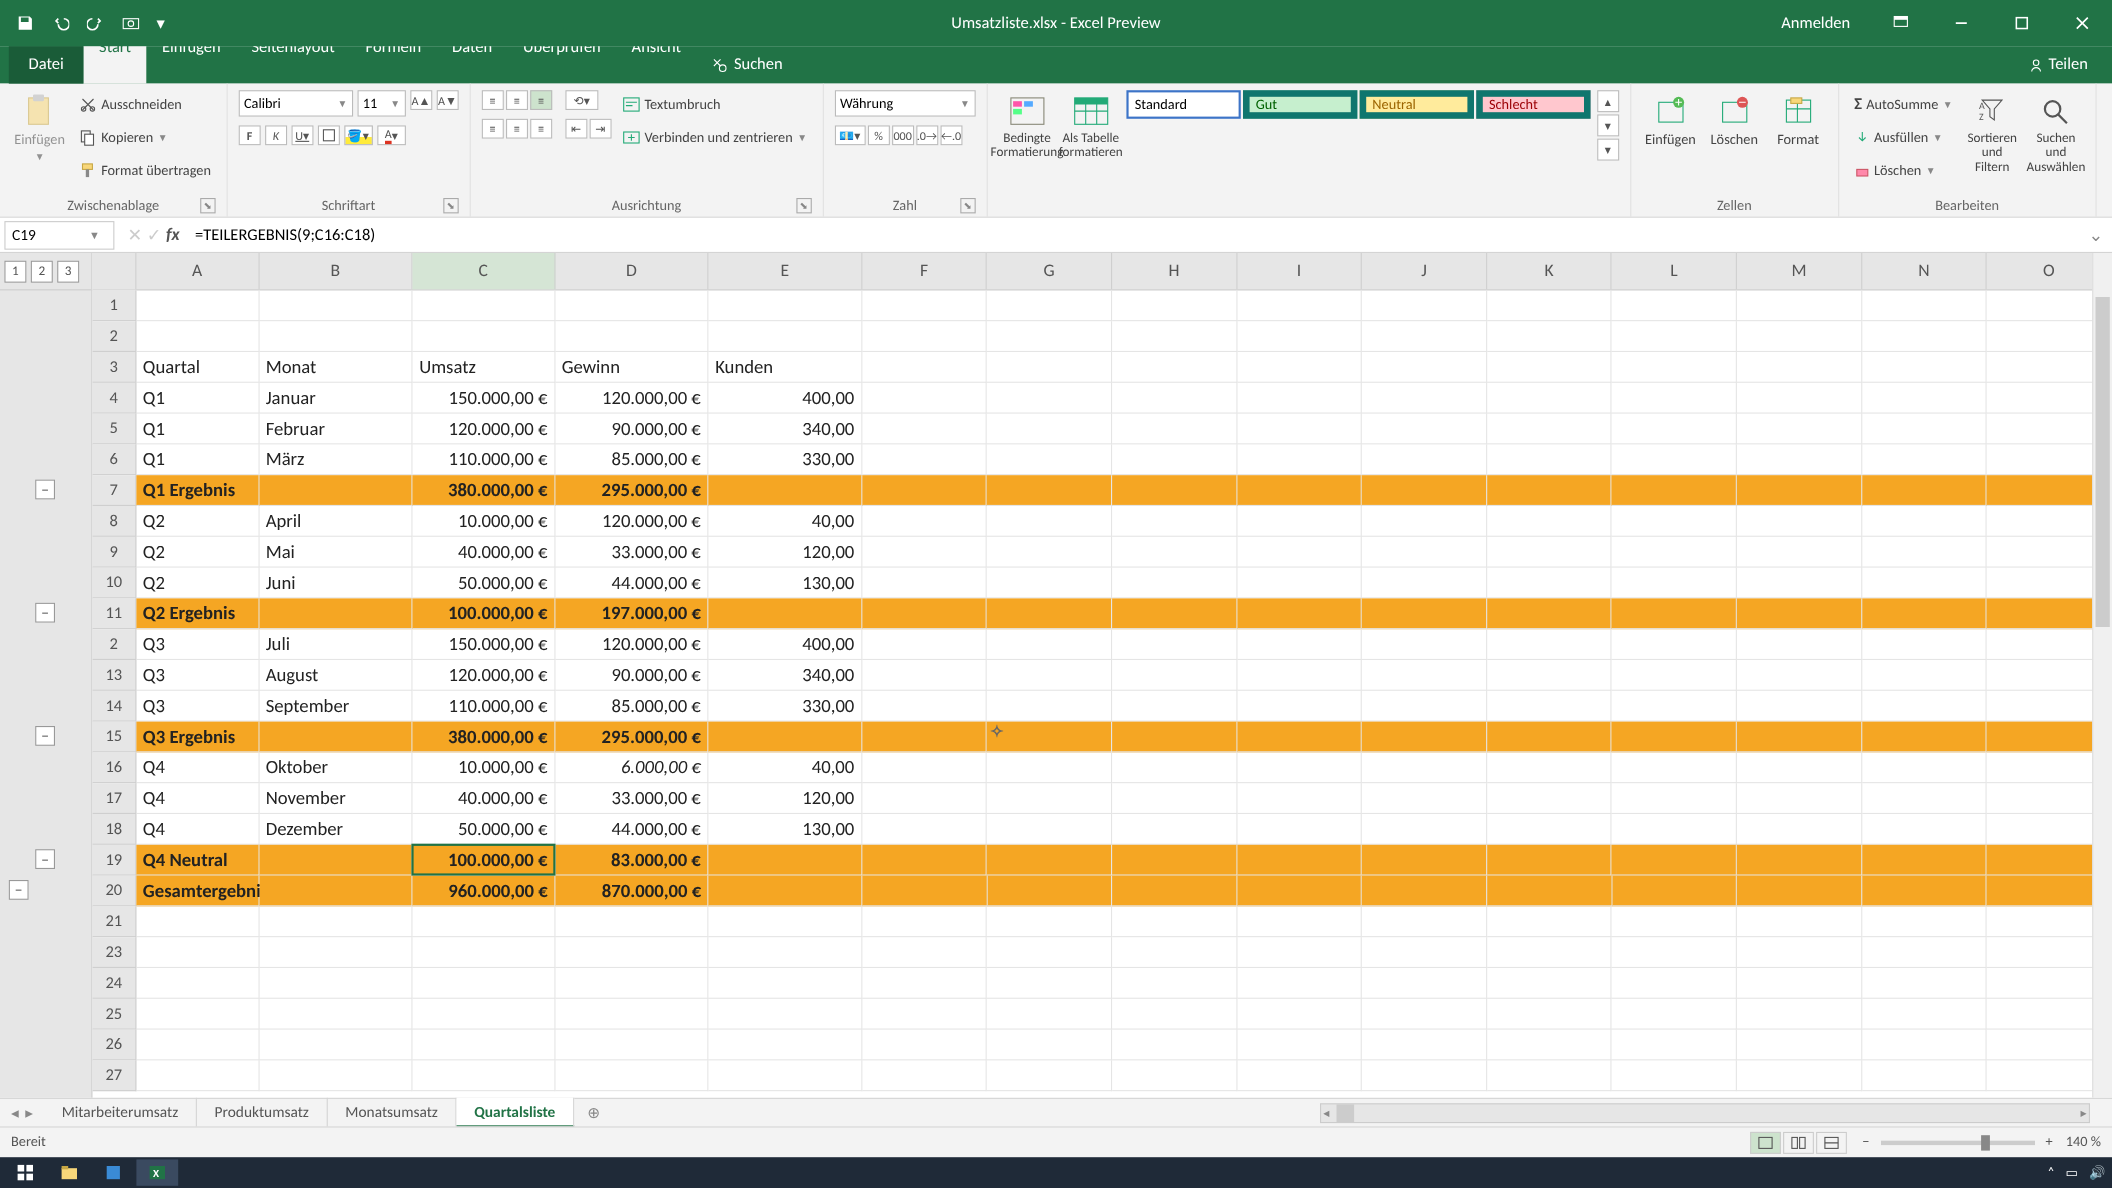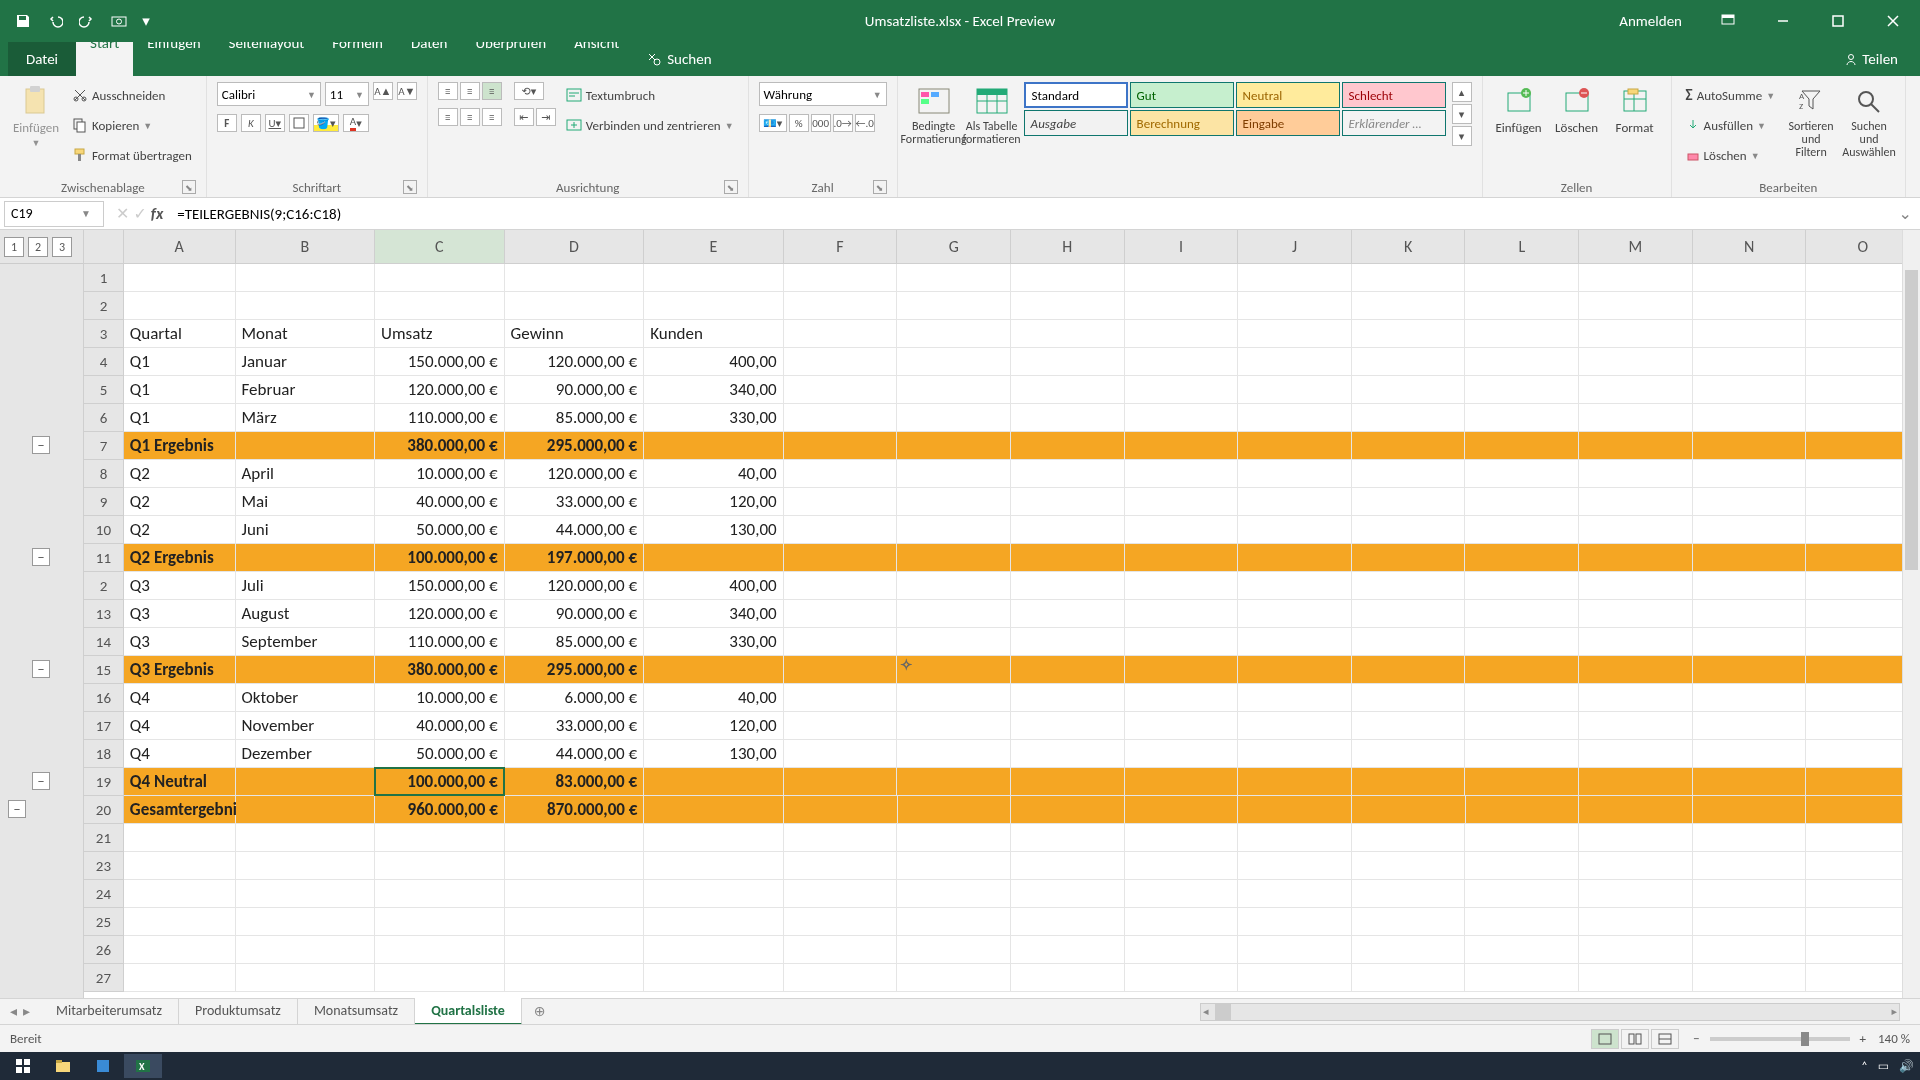--- a/index.html
+++ b/index.html
@@ -23,21 +23,21 @@
 .ribbon{height:122px;background:#f3f3f3;border-bottom:1px solid #d4d4d4;display:flex;}
 .group{border-right:1px solid #e1e1e1;display:flex;flex-direction:column;justify-content:space-between;align-items:center;padding:4px 10px 2px;height:100%;}
 .group-content{display:flex;gap:6px;align-items:flex-start;height:92px;padding-top:2px}
 .group-label{font-size:13px;color:#666;text-align:center;width:100%;position:relative}
 .launcher{position:absolute;right:0;bottom:1px;width:14px;height:14px;border:1px solid #aaa;font-size:9px;display:flex;align-items:center;justify-content:center;color:#888;cursor:pointer}
 .big-btn{width:52px;display:flex;flex-direction:column;align-items:center;gap:2px;cursor:pointer;font-size:13px;color:#444;padding:2px}
 .big-icon{width:38px;height:34px;display:flex;align-items:center;justify-content:center;}
 .stack{display:flex;flex-direction:column;gap:4px;font-size:13px;color:#444}
 .srow{display:flex;align-items:center;gap:4px;height:26px;cursor:pointer;padding:0 4px}
 .mini{width:20px;height:18px;border:1px solid #bbb;background:#fff;display:flex;align-items:center;justify-content:center;font-size:11px;color:#555;cursor:pointer}
-.style-cell{width:104px;height:26px;border:1px solid #0f766e;font-size:13px;display:flex;align-items:center;padding:0 6px;cursor:pointer}
+.style-cell{width:104px;height:26px;border:6px solid #0f766e;font-size:13px;display:flex;align-items:center;padding:0 6px;cursor:pointer}
 
 .name-formula{height:32px;background:#fff;border-bottom:1px solid #d4d4d4;display:flex;align-items:center}
 .name-box{width:100px;height:26px;border:1px solid #ccc;margin:0 4px;font-size:14px;padding:0 6px;display:flex;align-items:center}
 .name-box input{border:none;outline:none;width:70px;font-size:14px}
 .nb-arrow{color:#888;font-size:10px}
 .fb-icons{display:flex;gap:4px;padding:0 8px;color:#999}
 .fb-fx{font-style:italic;font-weight:bold;color:#555;cursor:pointer}
 .formula-input{flex:1;border:none;outline:none;font-size:15px;padding:0 6px;background:#fff}
 .fb-expand{padding:0 8px;color:#888;cursor:pointer}
 
@@ -334,26 +334,20 @@
           </div>
           <span style="font-size:12px;text-align:center;line-height:1.1">Als Tabelle formatieren</span>
         </div>
       <div style="display:flex;flex-direction:column;gap:2px">
         <div style="display:flex;gap:2px">
           <div class="style-cell" style="background:#fff;border:2px solid #3d74c7">Standard</div>
           <div class="style-cell" style="background:#c6efce;color:#006100">Gut</div>
           <div class="style-cell" style="background:#ffeb9c;color:#9c6500">Neutral</div>
           <div class="style-cell" style="background:#ffc7ce;color:#9c0006">Schlecht</div>
         </div>
-        <div style="display:flex;gap:2px">
-          <div class="style-cell" style="background:#f2f2f2;font-style:italic;color:#444">Ausgabe</div>
-          <div class="style-cell" style="background:#fce4a4;color:#a16a00">Berechnung</div>
-          <div class="style-cell" style="background:#ffcc99;color:#7f3d00">Eingabe</div>
-          <div class="style-cell" style="font-style:italic;color:#888">Erklärender …</div>
-        </div>
       </div>
       <div style="display:flex;flex-direction:column;gap:2px">
         <div class="mini" style="height:20px">▴</div>
         <div class="mini" style="height:20px">▾</div>
         <div class="mini" style="height:20px">▾</div>
       </div>
     </div>
   </div>
 
   <div class="group">
@@ -756,21 +750,21 @@
           <div class="cell bold" style="width: 114px;"></div>
           <div class="cell bold" style="width: 114px;"></div>
           <div class="cell bold" style="width: 114px;"></div>
           <div class="cell bold" style="width: 114px;"></div>
         </div>
         <div class="row">
           <div class="rh">16</div>
           <div class="cell" style="width: 112px;">Q4</div>
           <div class="cell" style="width: 140px;">Oktober</div>
           <div class="cell r" style="width: 130px;">10.000,00 €</div>
-          <div class="cell r" style="width: 140px;">6.000,00 €</div>
+          <div class="cell r" style="width: 140px; font-style: italic;">6.000,00 €</div>
           <div class="cell r" style="width: 140px;">40,00</div>
           <div class="cell" style="width: 114px;"></div>
           <div class="cell" style="width: 114px;"></div>
           <div class="cell" style="width: 114px;"></div>
           <div class="cell" style="width: 114px;"></div>
           <div class="cell" style="width: 114px;"></div>
           <div class="cell" style="width: 114px;"></div>
           <div class="cell" style="width: 114px;"></div>
           <div class="cell" style="width: 114px;"></div>
           <div class="cell" style="width: 114px;"></div>

